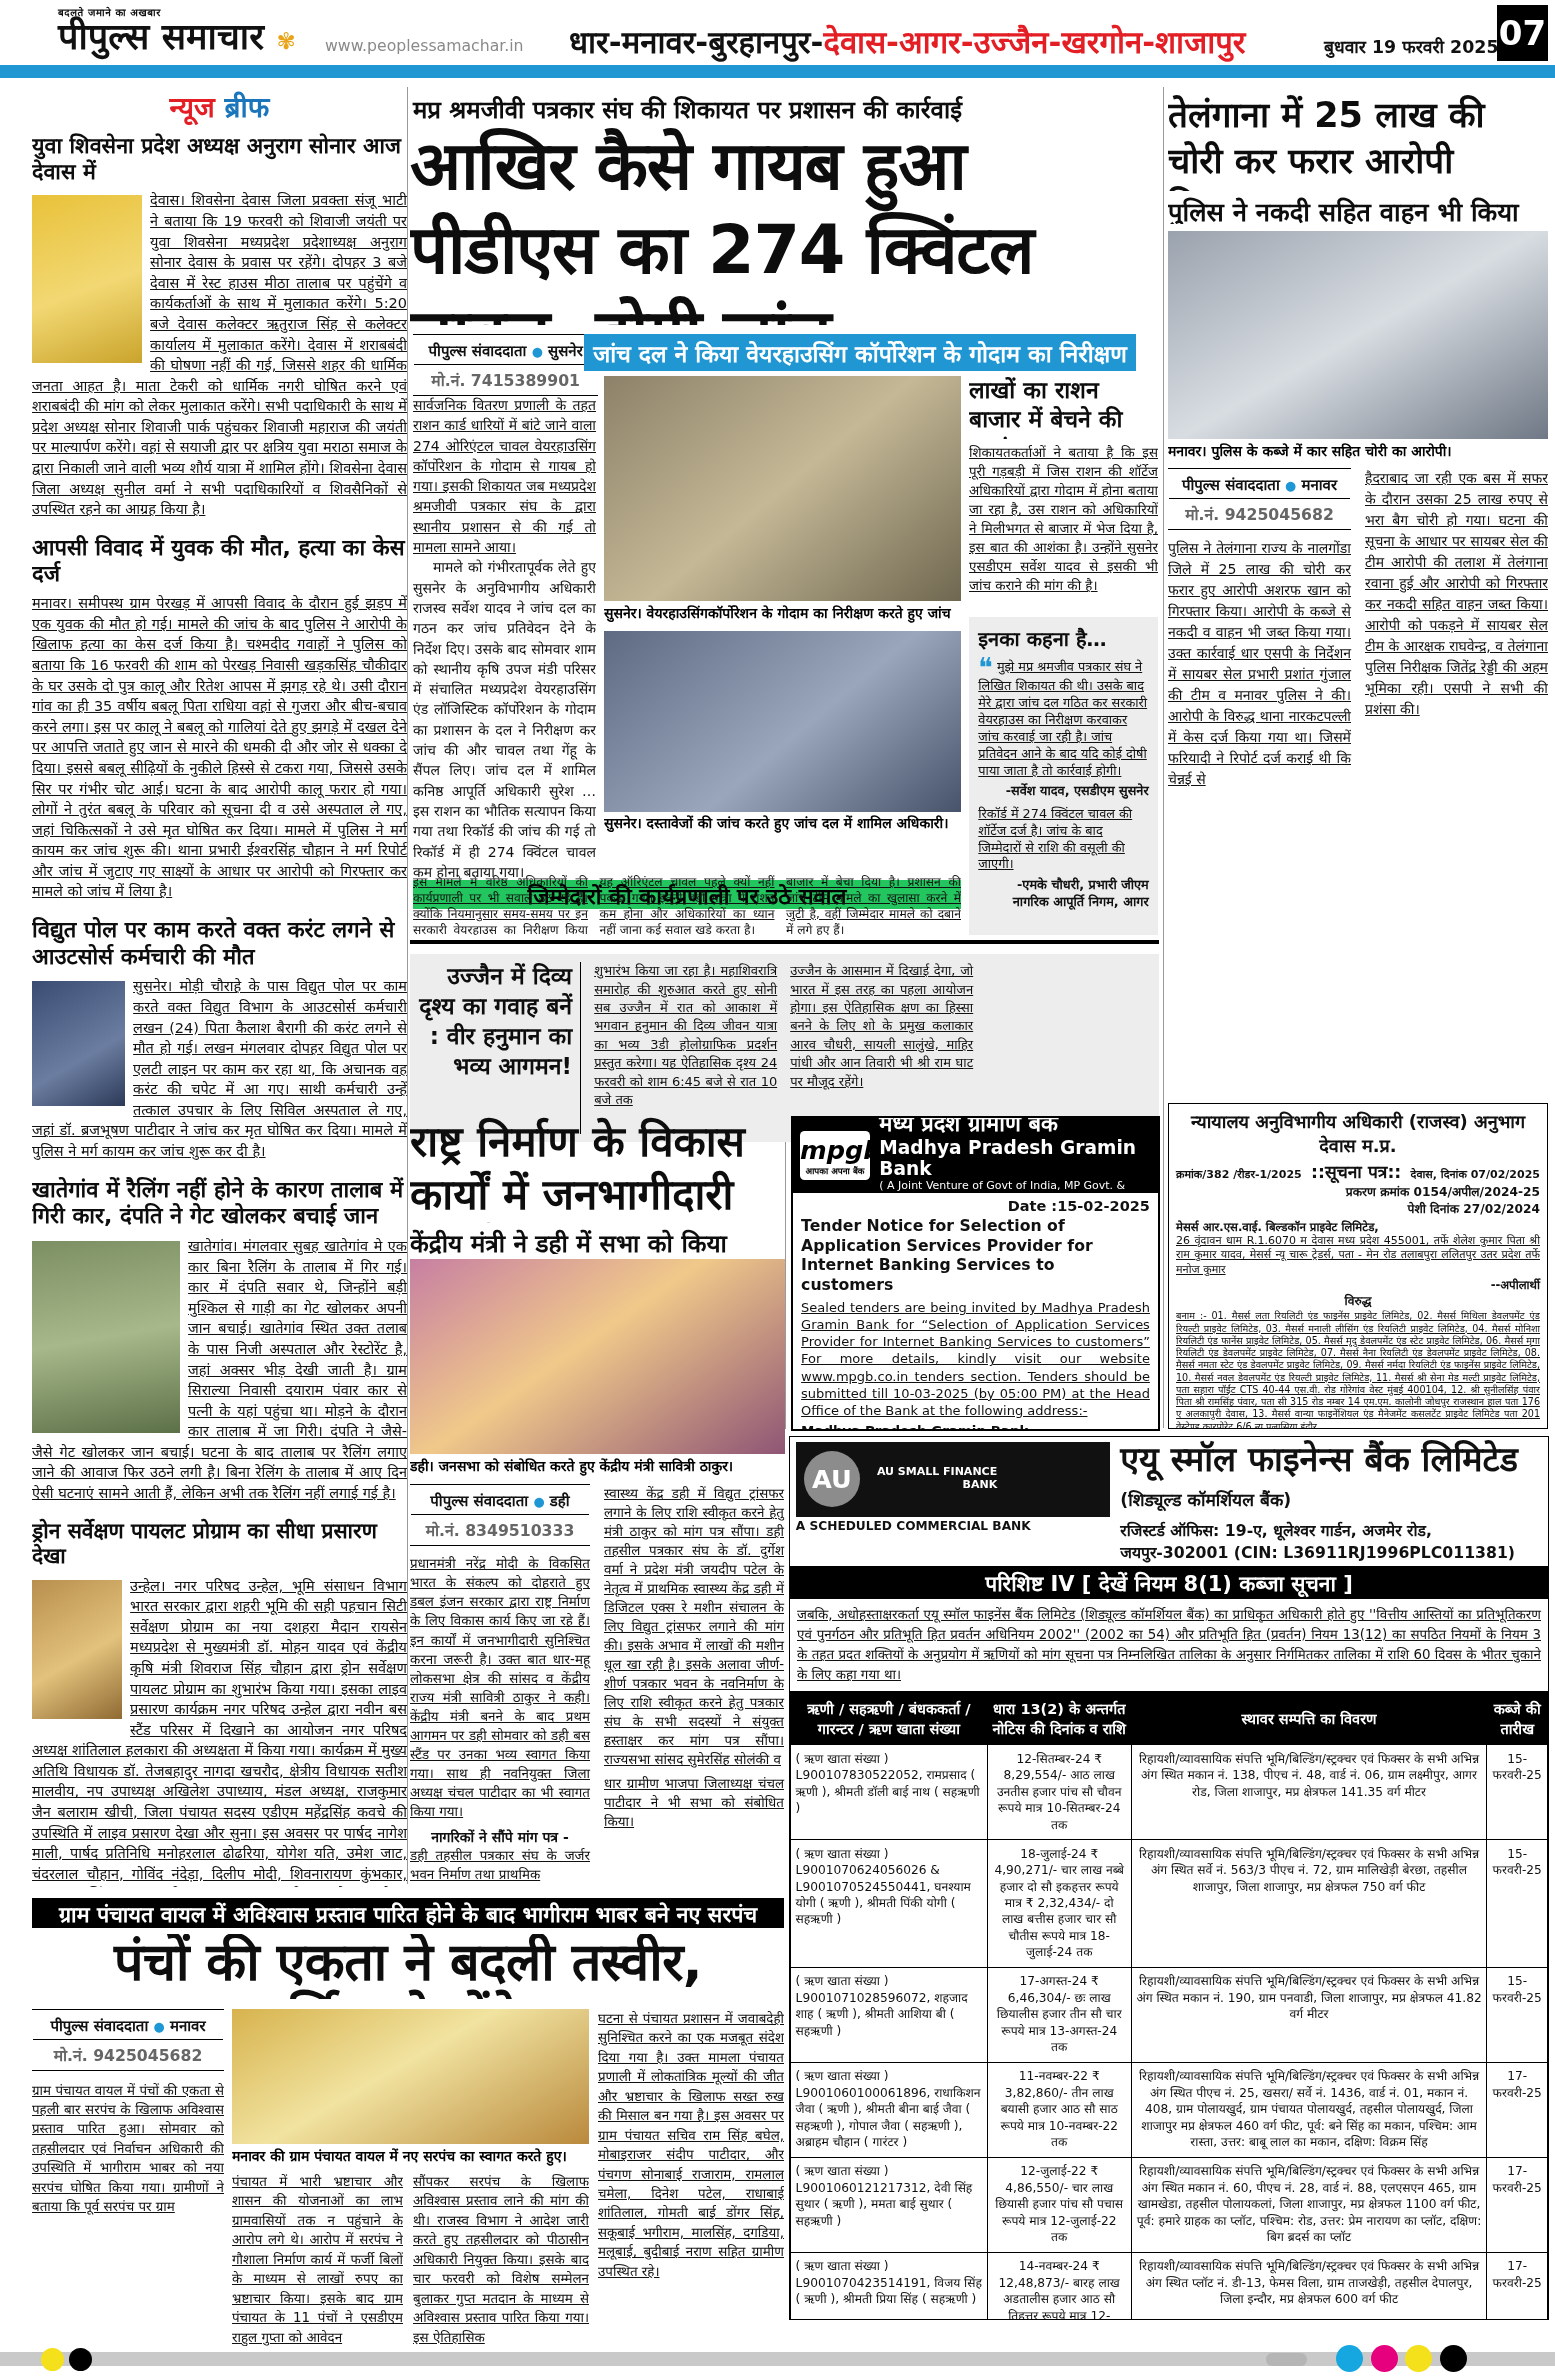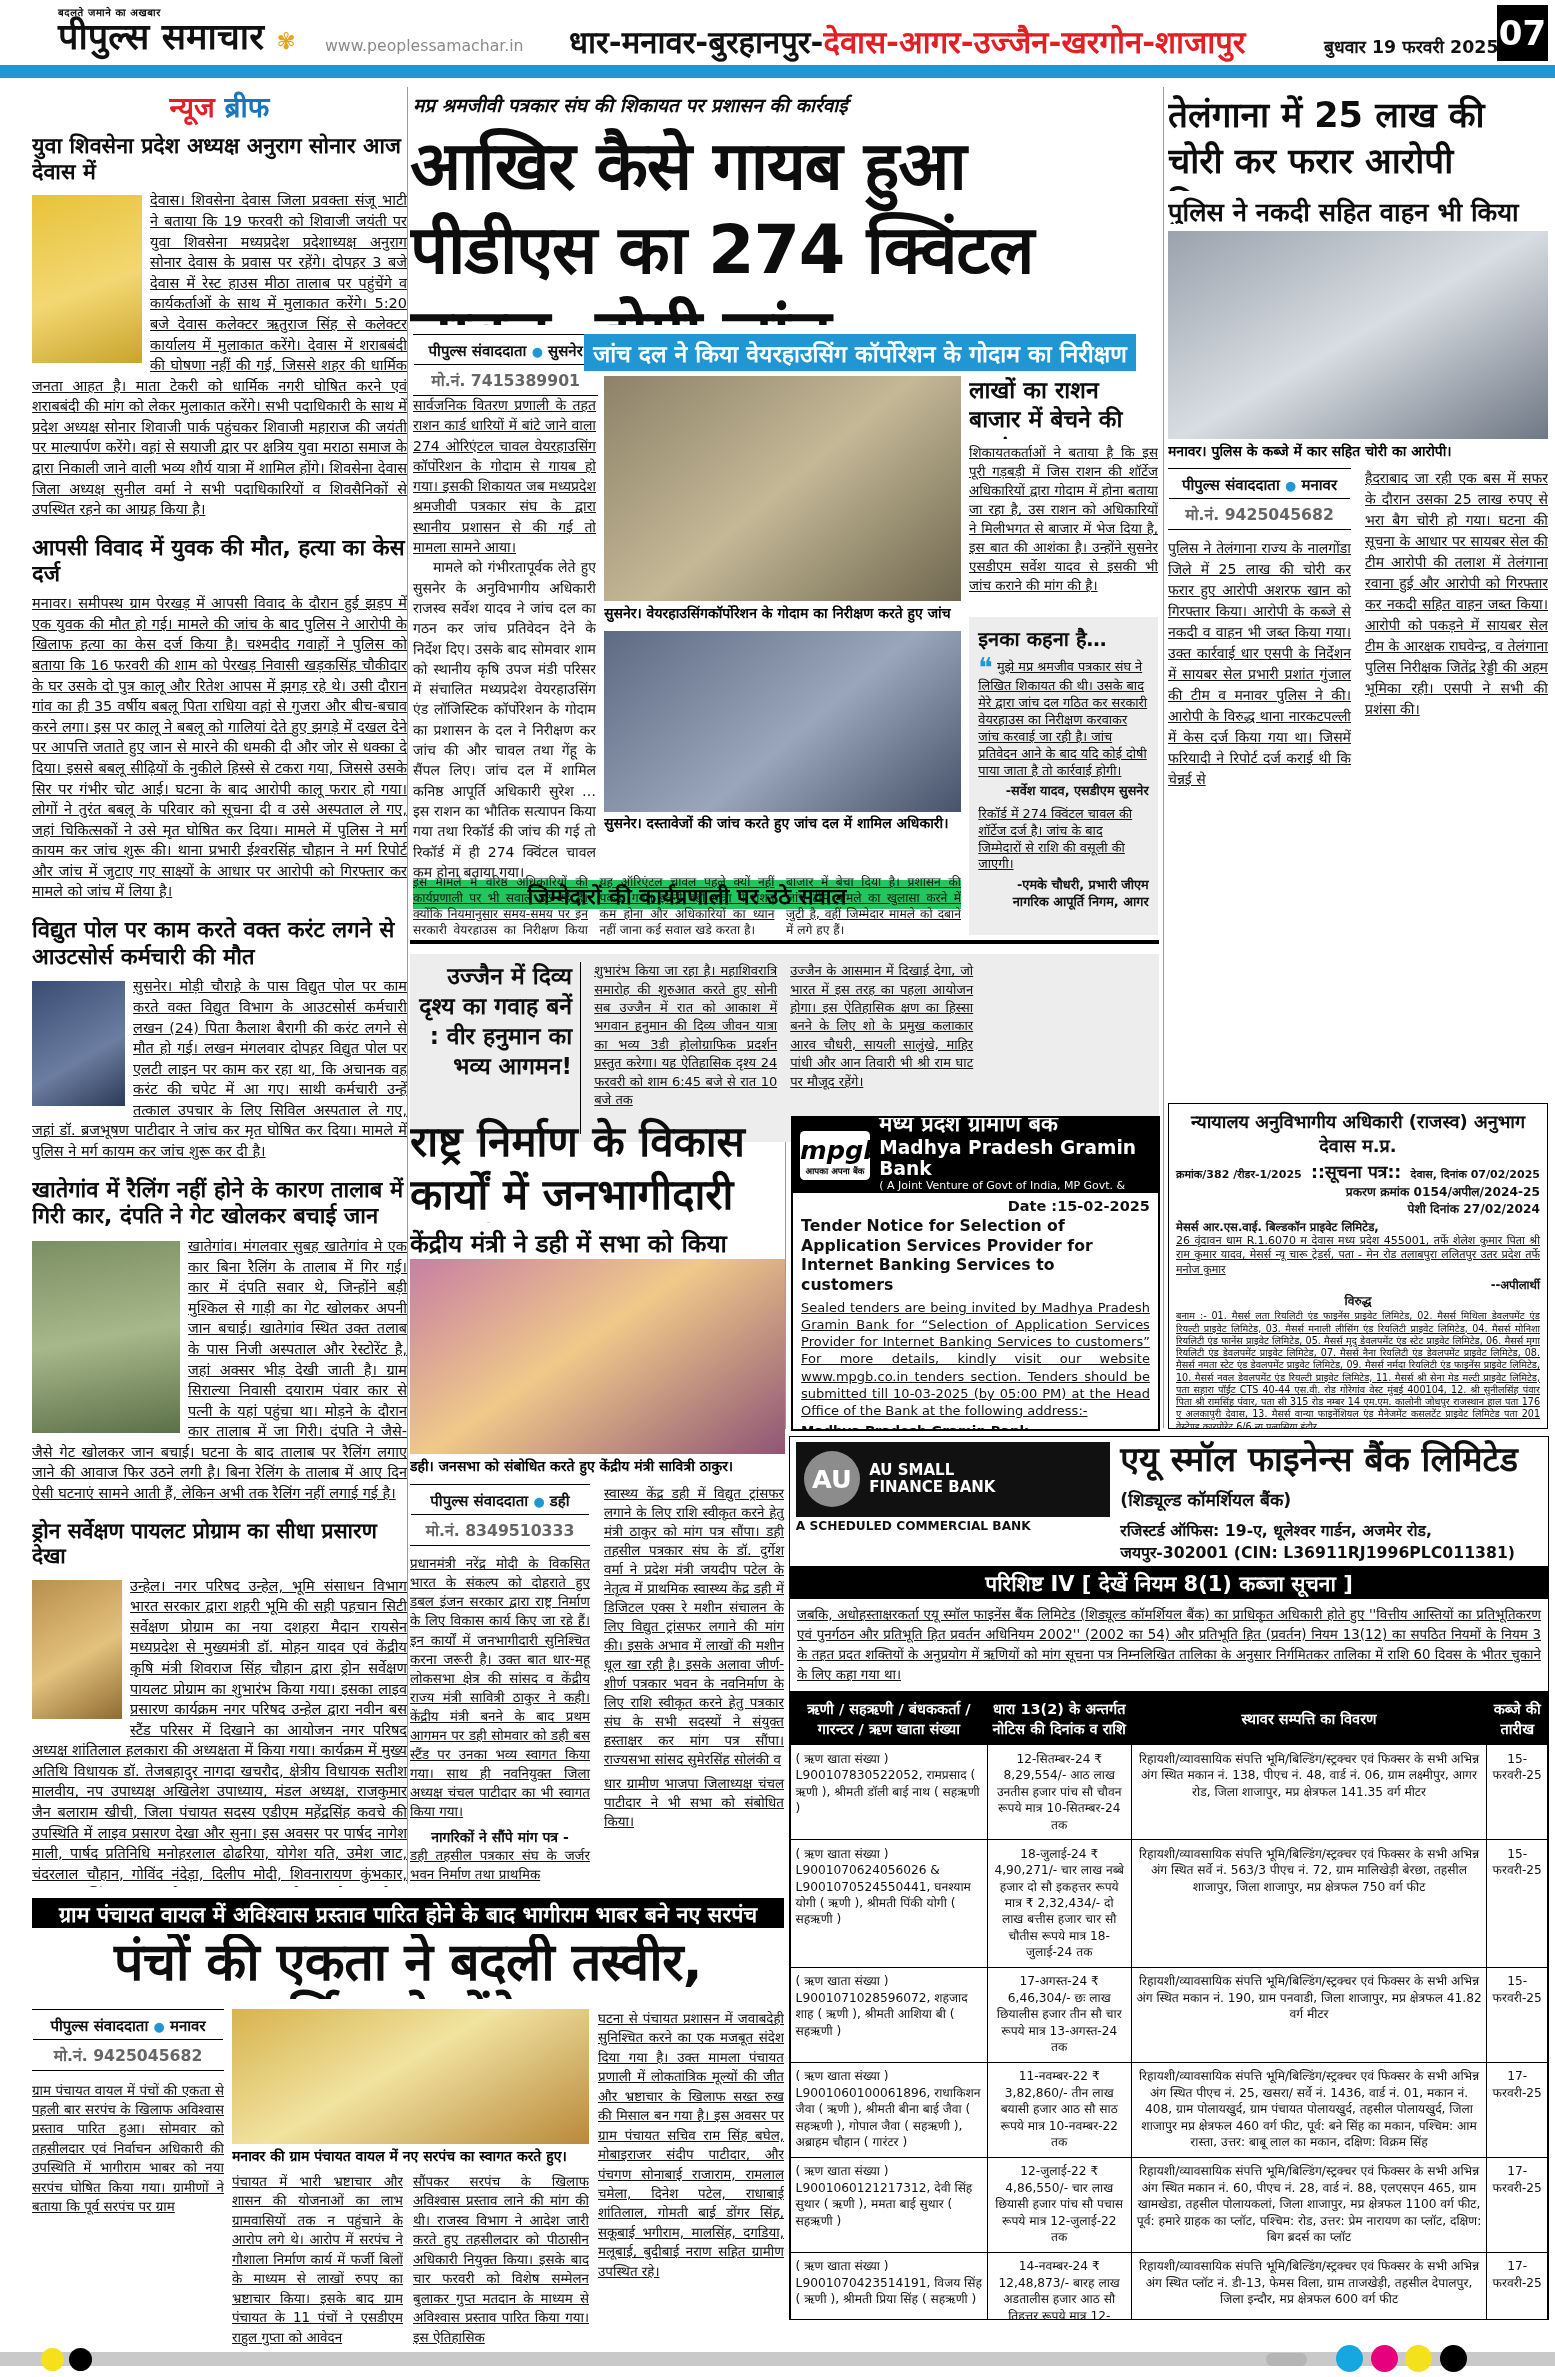--- a/index.html
+++ b/index.html
@@ -82,21 +82,21 @@
 
     <div style="margin-top:15px;">
       <div class="head" style="font-size:21px;line-height:1.22;">ड्रोन सर्वेक्षण पायलट प्रोग्राम का सीधा प्रसारण देखा</div>
       <div class="jt clip" style="font-size:14.5px;line-height:1.42;margin-top:5.8px;">
         <span class="photo" style="float:left;width:90px;height:139px;margin:4.6px 8.1px 3.5px 0;background:linear-gradient(150deg,#b98f4e,#e2c27c 55%,#8f6a33);"></span>
         <span>उन्हेल। नगर परिषद उन्हेल, भूमि संसाधन विभाग भारत सरकार द्वारा शहरी भूमि की सही पहचान सिटी सर्वेक्षण प्रोग्राम का नया दशहरा मैदान रायसेन मध्यप्रदेश से मुख्यमंत्री डॉ. मोहन यादव एवं केंद्रीय कृषि मंत्री शिवराज सिंह चौहान द्वारा ड्रोन सर्वेक्षण पायलट प्रोग्राम का शुभारंभ किया गया। इसका लाइव प्रसारण कार्यक्रम नगर परिषद उन्हेल द्वारा नवीन बस स्टैंड परिसर में दिखाने का आयोजन नगर परिषद अध्यक्ष शांतिलाल हलकारा की अध्यक्षता में किया गया। कार्यक्रम में मुख्य अतिथि विधायक डॉ. तेजबहादुर नागदा खचरौद, क्षेत्रीय विधायक सतीश मालवीय, नप उपाध्यक्ष अखिलेश उपाध्याय, मंडल अध्यक्ष, राजकुमार जैन बलाराम खीची, जिला पंचायत सदस्य एडीएम महेंद्रसिंह कवचे की उपस्थिति में लाइव प्रसारण देखा और सुना। इस अवसर पर पार्षद नागेश माली, पार्षद प्रतिनिधि मनोहरलाल ढोढरिया, योगेश यति, उमेश जाट, चंदरलाल चौहान, गोविंद नंदेड़ा, दिलीप मोदी, शिवनारायण कुंभकार, सदस्य धनसिंह आंजना, हीरालाल आंजना, एसडीएम बृजेश सक्सेना, तहसीलदार रामविलास वक्तालिया, मुख्य नगर पालिका अधिकारी कैलाशचंद्र वर्मा उपस्थित रहे।</span>
       </div>
     </div>
   </div>
 
-  <div class="abs head" style="left:413px;top:92px;width:746px;font-size:19px;font-style:italic;">मप्र श्रमजीवी पत्रकार संघ की शिकायत पर प्रशासन की कार्रवाई</div>
+  <div class="abs head" style="left:413px;top:92px;width:746px;font-size:24px;">मप्र श्रमजीवी पत्रकार संघ की शिकायत पर प्रशासन की कार्रवाई</div>
   <div class="abs head clip" style="left:410px;top:125px;width:750px;height:200px;font-size:67px;line-height:1.25;letter-spacing:-1.2px;">आखिर कैसे गायब हुआ पीडीएस का 274 क्विंटल चावल, होगी जांच</div>
 
   <div class="abs byline-box" style="left:413px;top:334px;width:183px;">
     <div class="byline-line"><span>पीपुल्स संवाददाता</span> <span class="byline-dot">●</span> <span>सुसनेर</span></div>
     <div class="byline-phone">मो.नं. 7415389901</div>
   </div>
   <div class="abs band-blue" style="left:584px;top:334px;width:552px;height:37px;font-size:23px;">जांच दल ने किया वेयरहाउसिंग कॉर्पोरेशन के गोदाम का निरीक्षण</div>
 
   <div class="abs jt clip" style="left:413px;top:395px;width:183px;height:537px;font-size:14px;line-height:1.45;">
     <span>सार्वजनिक वितरण प्रणाली के तहत राशन कार्ड धारियों में बांटे जाने वाला 274 ओरिएंटल चावल वेयरहाउसिंग कॉर्पोरेशन के गोदाम से गायब हो गया। इसकी शिकायत जब मध्यप्रदेश श्रमजीवी पत्रकार संघ के द्वारा स्थानीय प्रशासन से की गई तो मामला सामने आया।</span><br><span style="display:inline-block;text-indent:20px;">मामले को गंभीरतापूर्वक लेते हुए सुसनेर के अनुविभागीय अधिकारी राजस्व सर्वेश यादव ने जांच दल का गठन कर जांच प्रतिवेदन देने के निर्देश दिए। उसके बाद सोमवार शाम को स्थानीय कृषि उपज मंडी परिसर में संचालित मध्यप्रदेश वेयरहाउसिंग एंड लॉजिस्टिक कॉर्पोरेशन के गोदाम का प्रशासन के दल ने निरीक्षण कर जांच की और चावल तथा गेंहू के सैंपल लिए। जांच दल में शामिल कनिष्ठ आपूर्ति अधिकारी सुरेश … इस राशन का भौतिक सत्यापन किया गया तथा रिकॉर्ड की जांच की गई तो रिकॉर्ड में ही 274 क्विंटल चावल कम होना बताया गया।</span>
@@ -211,21 +211,21 @@
     <div class="bold" style="font-size:12.2px;text-align:center;">विरुद्ध</div>
     <div class="jt" style="font-size:9.6px;line-height:1.28;margin-top:1.2px;">बनाम :- 01. मैसर्स लता रियलिटी एंड फाइनेंस प्राइवेट लिमिटेड, 02. मैसर्स मिथिला डेवलपमेंट एंड रियल्टी प्राइवेट लिमिटेड, 03. मैसर्स मनाली लीसिंग एंड रियलिटी प्राइवेट लिमिटेड, 04. मैसर्स मोनिशा रियलिटी एंड फानेंस प्राइवेट लिमिटेड, 05. मैसर्स मृदु डेवलपमेंट एंड स्टेट प्राइवेट लिमिटेड, 06. मैसर्स मृगा रियलिटी एंड डेवलपमेंट प्राइवेट लिमिटेड, 07. मैसर्स नैना रियलिटी एंड डेवलपमेंट प्राइवेट लिमिटेड, 08. मैसर्स नमता स्टेट एंड डेवलपमेंट प्राइवेट लिमिटेड, 09. मैसर्स नर्मदा रियलिटी एंड फाइनेंस प्राइवेट लिमिटेड, 10. मैसर्स नवल डेवलपमेंट एंड रियल्टी प्राइवेट लिमिटेड, 11. मैसर्स श्री सेना मेड मल्टी प्राइवेट लिमिटेड, पता सहारा पॉईंट CTS 40-44 एस.वी. रोड गोरेगांव वेस्ट मुंबई 400104, 12. श्री सुनीलसिंह पंवार पिता श्री रामसिंह पंवार, पता सी 315 रोड नम्बर 14 एम.एम. कालोनी जोधपुर राजस्थान हाल पता 176 ए अलकापुरी देवास, 13. मैसर्स वान्या फाइनेंशियल एंड मैनेजमेंट कसलटेंट प्राइवेट लिमिटेड पता 201 वेस्टेण्ड कारपोरेट 6/6 न्यू पलासिया इंदौर</div>
 
   </div>
 
   <div class="abs clip" style="left:789px;top:1436px;width:760px;height:884px;border:1.7px solid #000;box-sizing:border-box;">
     <div style="display:flex;align-items:flex-start;gap:10.5px;padding:4.6px 5.8px 2.3px 5.8px;">
       <div>
         <div style="width:314px;height:75px;background:#111;color:#fff;display:flex;align-items:center;gap:9.3px;padding:4.6px 8.1px;box-sizing:border-box;">
           <div style="width:56px;height:56px;border-radius:50%;background:#8c8c8c;display:flex;align-items:center;justify-content:center;font-size:25.6px;font-weight:bold;">AU</div>
-          <div style="font-size:15px;font-weight:bold;line-height:1.15;width:128px;">AU SMALL FINANCE BANK</div>
+          <div style="font-size:11px;font-weight:bold;line-height:1.15;width:128px;text-align:right;">AU SMALL FINANCE BANK</div>
         </div>
         <div class="bold" style="font-size:12.2px;margin-top:2.3px;">A SCHEDULED COMMERCIAL BANK</div>
       </div>
       <div style="flex:1;">
         <div style="font-size:34px;font-weight:bold;line-height:1.05;"><span>एयू स्मॉल फाइनेन्स बैंक लिमिटेड</span> <span style="font-size:17.4px;">(शिड्यूल्ड कॉमर्शियल बैंक)</span></div>
         <div class="bold" style="font-size:15.7px;margin-top:5.8px;">रजिस्टर्ड ऑफिस: 19-ए, धूलेश्वर गार्डन, अजमेर रोड, जयपुर-302001 (CIN: L36911RJ1996PLC011381)</div>
       </div>
     </div>
     <div class="band-black" style="height:33px;font-size:21px;margin-top:1.2px;">परिशिष्ट IV [ देखें नियम 8(1) कब्जा सूचना ]</div>
     <div class="jt" style="font-size:13.4px;line-height:1.5;padding:5.8px 7px;">जबकि, अधोहस्ताक्षरकर्ता एयू स्मॉल फाइनेंस बैंक लिमिटेड (शिड्यूल्ड कॉमर्शियल बैंक) का प्राधिकृत अधिकारी होते हुए ''वित्तीय आस्तियों का प्रतिभूतिकरण एवं पुनर्गठन और प्रतिभूति हित प्रवर्तन अधिनियम 2002'' (2002 का 54) और प्रतिभूति हित (प्रवर्तन) नियम 13(12) का सपठित नियमों के नियम 3 के तहत प्रदत शक्तियों के अनुप्रयोग में ऋणियों को मांग सूचना पत्र निम्नलिखित तालिका के अनुसार निर्गमितकर तालिका में राशि 60 दिवस के भीतर चुकाने के लिए कहा गया था।</div>

